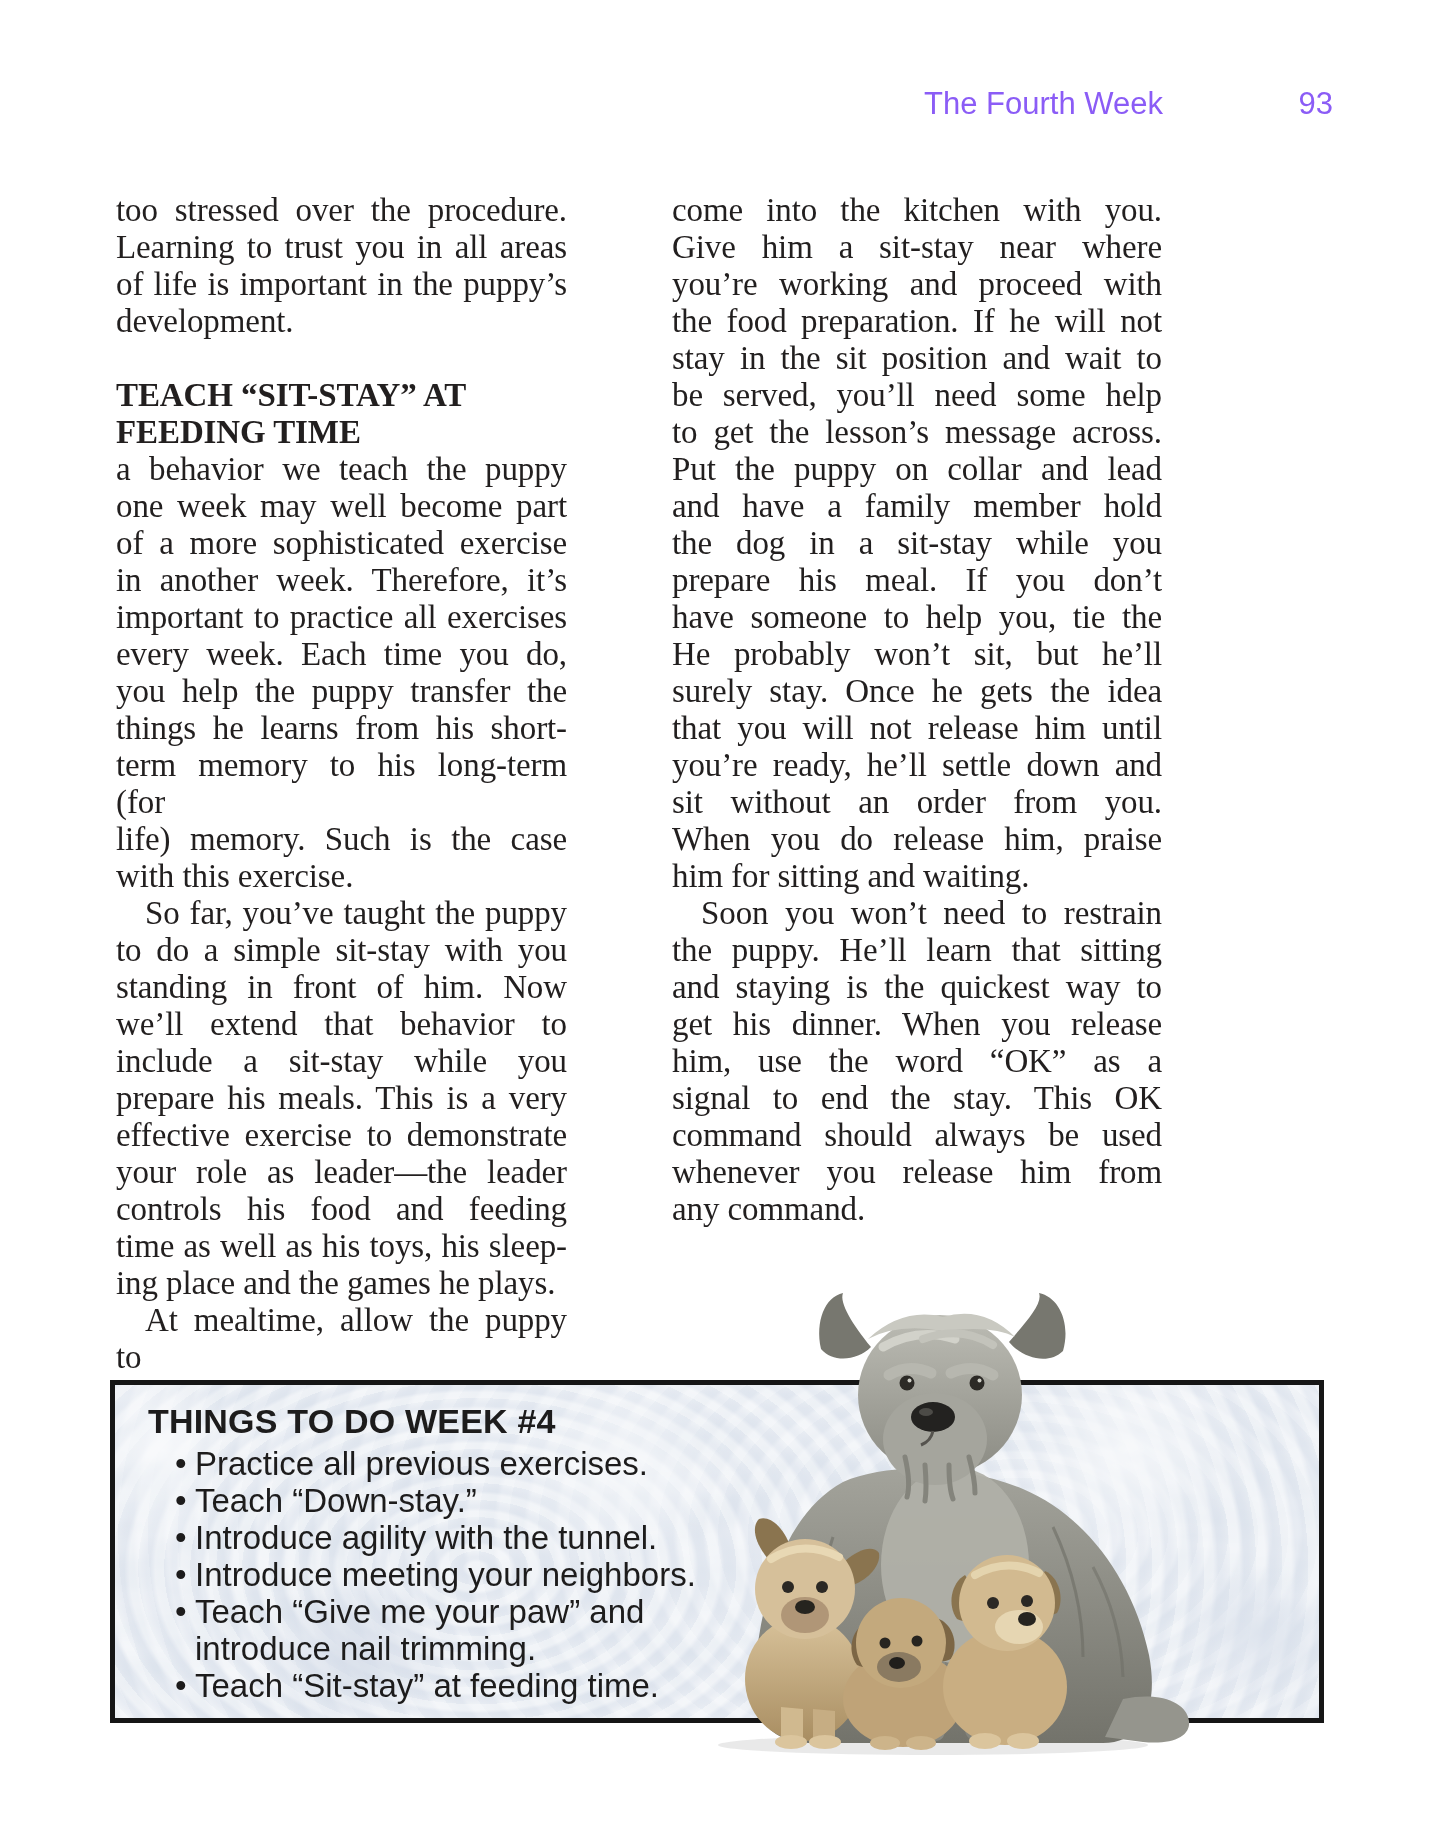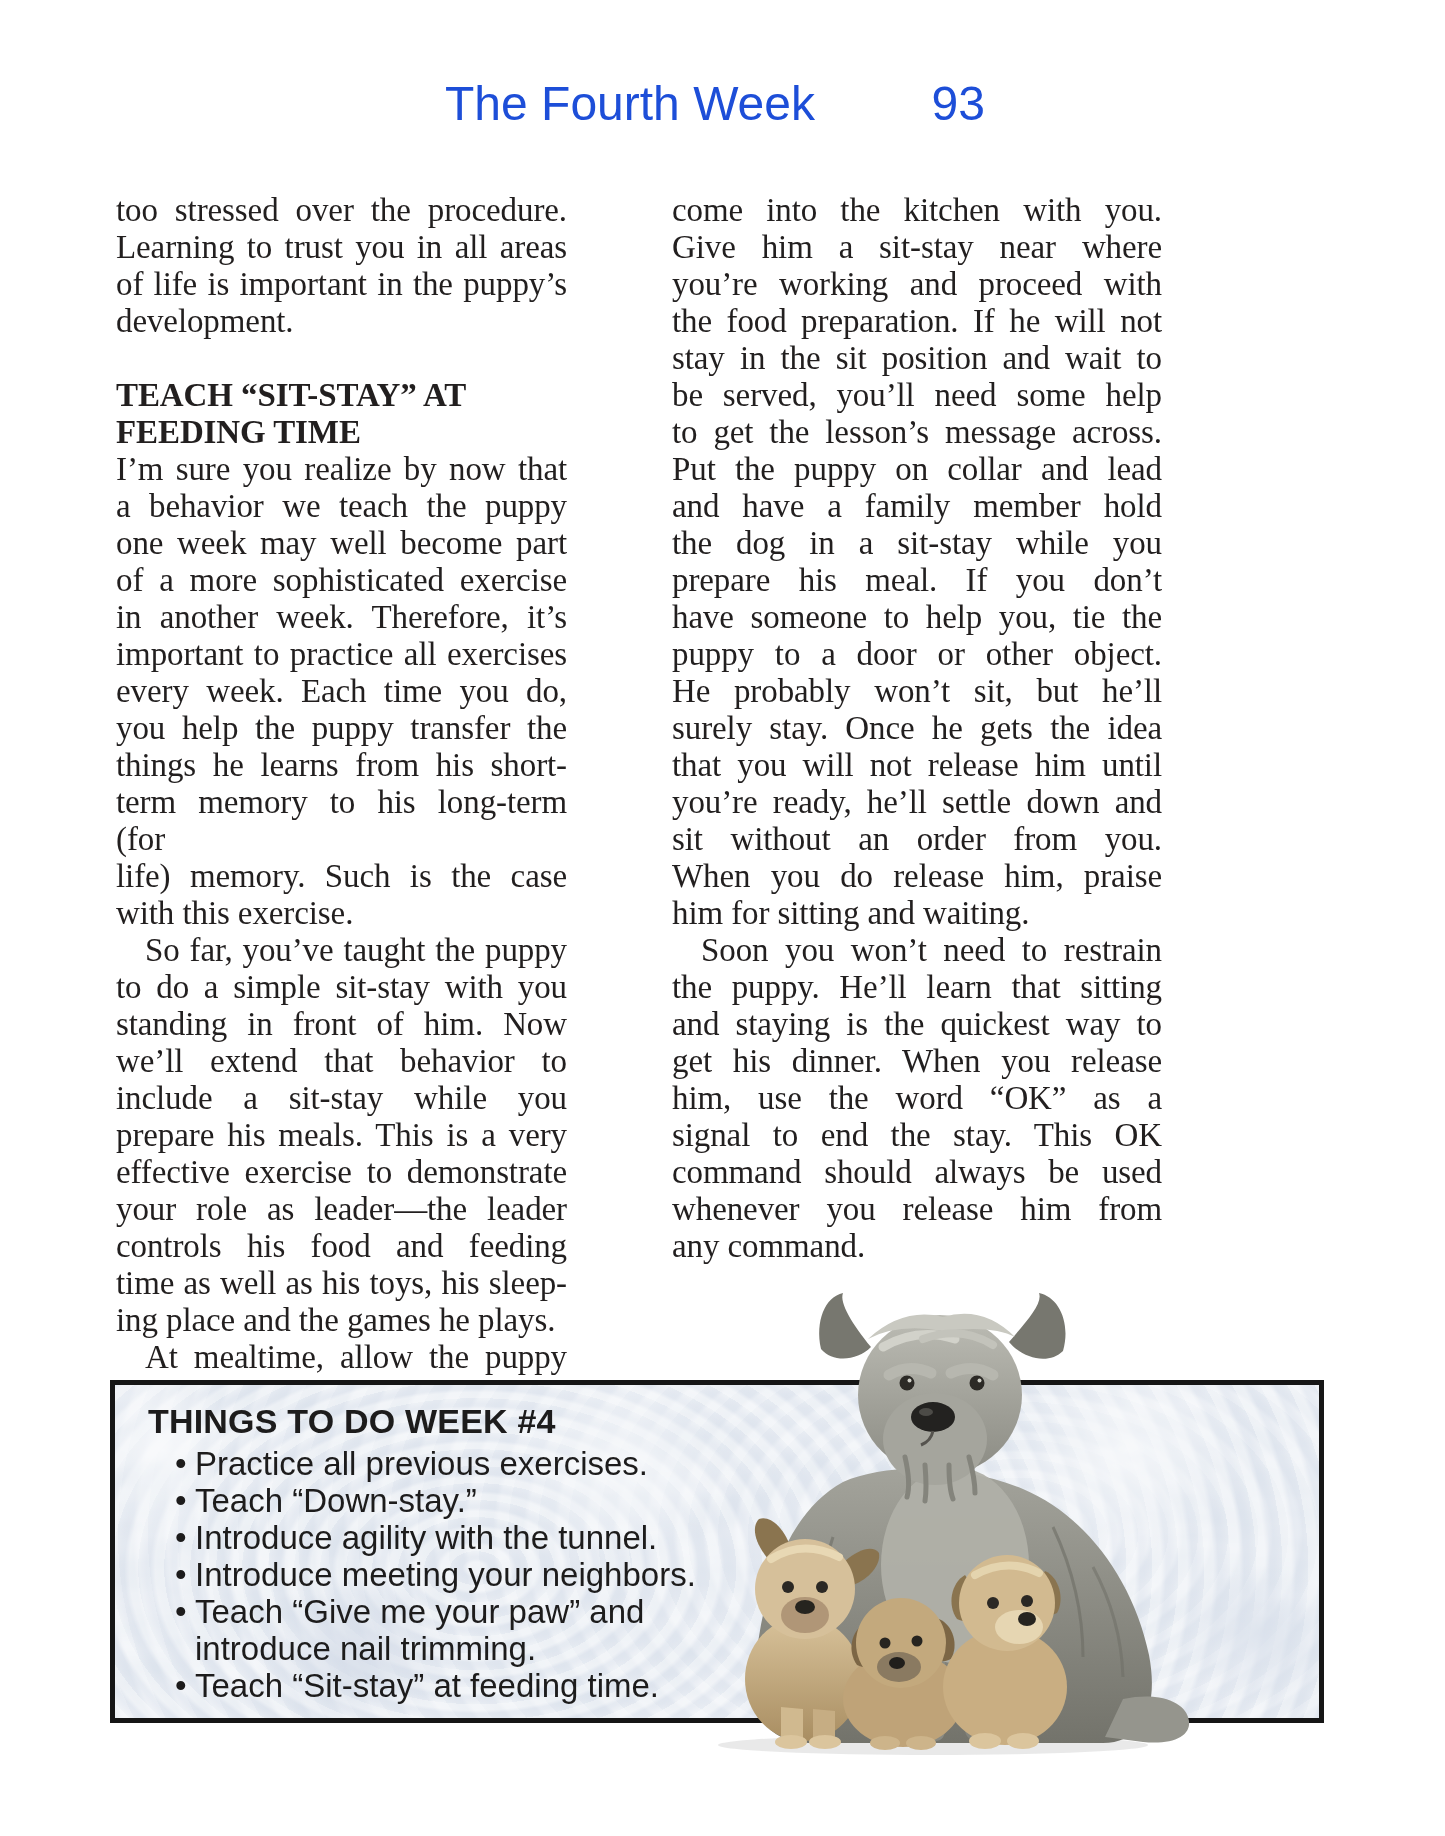--- a/index.html
+++ b/index.html
@@ -1,22 +1,22 @@
 <!DOCTYPE html>
 <html><head>
 <meta charset="utf-8">
 <style>
   html,body{margin:0;padding:0;background:#ffffff;}
   .page{position:relative;width:1445px;height:1836px;background:#ffffff;overflow:hidden;
         font-family:"Liberation Serif",serif;color:#221f1f;}
 
   
   .running-header{position:absolute;left:97px;top:84px;width:1236px;display:flex;
-        justify-content:center;align-items:baseline;
-        font-family:"Liberation Sans",sans-serif;font-size:48px;line-height:40px;color:#1d4ed8;}
+        justify-content:flex-end;align-items:baseline;
+        font-family:"Liberation Sans",sans-serif;font-size:31px;line-height:40px;color:#8b5cf6;}
   .running-header .pnum{width:170px;text-align:right;}
 
   
   .col{position:absolute;top:192px;font-size:33px;line-height:37px;}
   .col.left{left:116px;width:451px;}
   .col.right{left:672px;width:490px;}
   .line{text-align:justify;letter-spacing:-0.1px;}
   .line.j{text-align-last:justify;}
   .line.ind{text-indent:29px;}
   .block.heading .line{font-weight:bold;text-align:right;text-align-last:left;}
@@ -61,21 +61,20 @@
         <div class="line j">too stressed over the procedure.</div>
         <div class="line j">Learning to trust you in all areas</div>
         <div class="line j">of life is important in the puppy’s</div>
         <div class="line">development.</div>
       </div>
       <div class="block heading">
         <div class="line">TEACH “SIT-STAY” AT</div>
         <div class="line">FEEDING TIME</div>
       </div>
       <div class="block para">
-        <div class="line j">I’m sure you realize by now that</div>
         <div class="line j">a behavior we teach the puppy</div>
         <div class="line j">one week may well become part</div>
         <div class="line j">of a more sophisticated exercise</div>
         <div class="line j">in another week. Therefore, it’s</div>
         <div class="line j">important to practice all exercises</div>
         <div class="line j">every week. Each time you do,</div>
         <div class="line j">you help the puppy transfer the</div>
         <div class="line j">things he learns from his short-</div>
         <div class="line j">term memory to his long-term (for</div>
         <div class="line j">life) memory. Such is the case</div>
@@ -105,21 +104,20 @@
         <div class="line j">you’re working and proceed with</div>
         <div class="line j">the food preparation. If he will not</div>
         <div class="line j">stay in the sit position and wait to</div>
         <div class="line j">be served, you’ll need some help</div>
         <div class="line j">to get the lesson’s message across.</div>
         <div class="line j">Put the puppy on collar and lead</div>
         <div class="line j">and have a family member hold</div>
         <div class="line j">the dog in a sit-stay while you</div>
         <div class="line j">prepare his meal. If you don’t</div>
         <div class="line j">have someone to help you, tie the</div>
-        <div class="line j">puppy to a door or other object.</div>
         <div class="line j">He probably won’t sit, but he’ll</div>
         <div class="line j">surely stay. Once he gets the idea</div>
         <div class="line j">that you will not release him until</div>
         <div class="line j">you’re ready, he’ll settle down and</div>
         <div class="line j">sit without an order from you.</div>
         <div class="line j">When you do release him, praise</div>
         <div class="line">him for sitting and waiting.</div>
       </div>
       <div class="block para">
         <div class="line j ind">Soon you won’t need to restrain</div>

